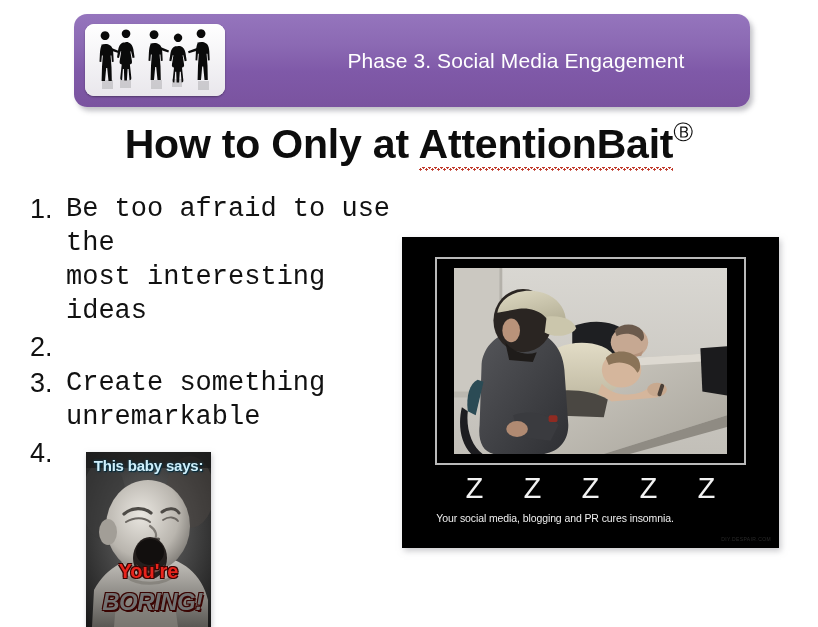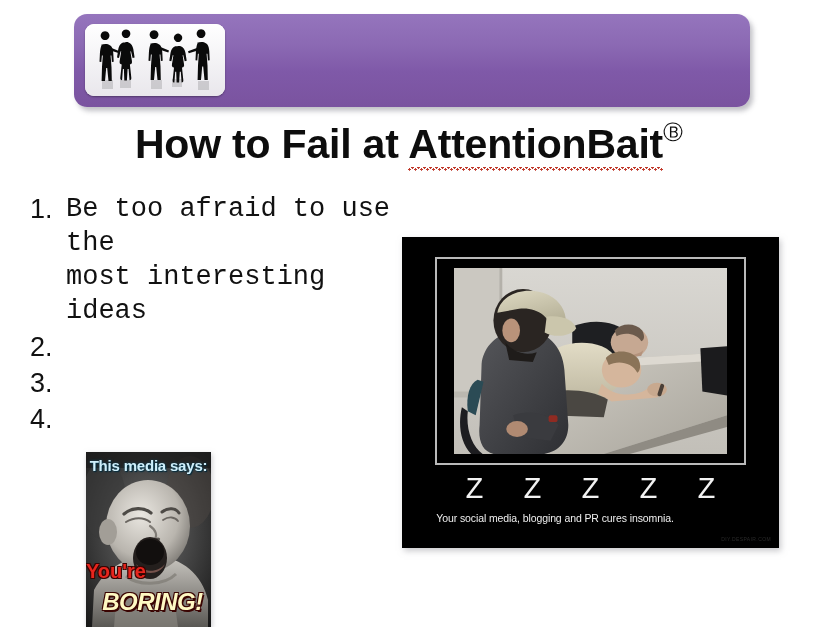--- a/index.html
+++ b/index.html
@@ -205,34 +205,34 @@
     text-align: center;
     font-size: 15px;
     font-weight: bold;
     color: #cfeffb;
     text-shadow: 0 0 3px #0d4a63, 1px 1px 1px #04212e;
     letter-spacing: -0.2px;
   }
   .baby-youre {
     position: absolute;
     left: 0; top: 108px; width: 125px;
-    text-align: left;
+    text-align: center;
     font-size: 20px;
     font-weight: bold;
     color: #e8251d;
     text-shadow: 1px 1px 0 #3a0402, -1px 1px 0 #3a0402, 1px -1px 0 #3a0402, -1px -1px 0 #3a0402;
   }
   .baby-boring {
     position: absolute;
     left: 0; top: 136px; width: 133px;
     text-align: center;
     font-size: 24px;
     font-weight: bold;
     font-style: italic;
-    color: #fef9c3;
+    color: #737373;
     letter-spacing: -0.5px;
     text-shadow: 1.5px 1.5px 0 #3a0402, -1px 1px 0 #3a0402, 1px -1px 0 #3a0402, -1px -1px 0 #3a0402;
   }
 </style>
 </head>
 <body>
 
 <div id="slide">
 
   <div class="banner">
@@ -270,40 +270,43 @@
         <g fill="#0a0a0a" opacity="0.14">
           <rect x="17" y="56" width="11" height="9"></rect>
           <rect x="35" y="56" width="11" height="8"></rect>
           <rect x="66" y="56" width="11" height="9"></rect>
           <rect x="87" y="55" width="10" height="8"></rect>
           <rect x="113" y="57" width="11" height="9"></rect>
         </g>
       </svg>
     </div>
 
+    <div class="banner-title">Phase 3. Social Media Engagement</div>
   </div>
 
   <div class="slide-title">
-    <span>How to Fail at </span><span class="title-misspelled">AttentionBait</span><span class="title-reg">Ⓑ</span>
+    <span>How to Only at </span><span class="title-misspelled">AttentionBait</span><span class="title-reg">Ⓑ</span>
   </div>
 
   <div class="list">
 
     <div class="list-item">
       <div class="list-num">1.</div>
       <div class="list-text">Be too afraid to use the
 most interesting ideas</div>
     </div>
 
     <div class="list-item">
       <div class="list-num">2.</div>
     </div>
 
     <div class="list-item">
       <div class="list-num">3.</div>
+      <div class="list-text">Create something
+unremarkable</div>
     </div>
 
     <div class="list-item">
       <div class="list-num">4.</div>
     </div>
 
   </div>
 
   <div class="poster">
 
@@ -427,20 +430,20 @@
         <ellipse cx="72" cy="87" rx="2.2" ry="1.6" fill="#57534e"></ellipse>
 
         <ellipse cx="64" cy="106" rx="17" ry="21" fill="#241f1d"></ellipse>
         <ellipse cx="64" cy="100" rx="14" ry="13" fill="#120f0e"></ellipse>
         <path d="M50 112 C58 121 72 121 79 112 C74 124 55 124 50 112 Z" fill="#8a5f58" opacity="0.8"></path>
 
         <path d="M40 124 C52 134 78 134 90 122" stroke="#7e7a74" stroke-width="3" fill="none" opacity="0.7"></path>
       </svg>
     </div>
 
-    <div class="baby-top-text">This media says:</div>
+    <div class="baby-top-text">This baby says:</div>
 
     <div class="baby-youre">You're</div>
 
     <div class="baby-boring">BORING!</div>
   </div>
 
 </div>
 
 </body></html>

